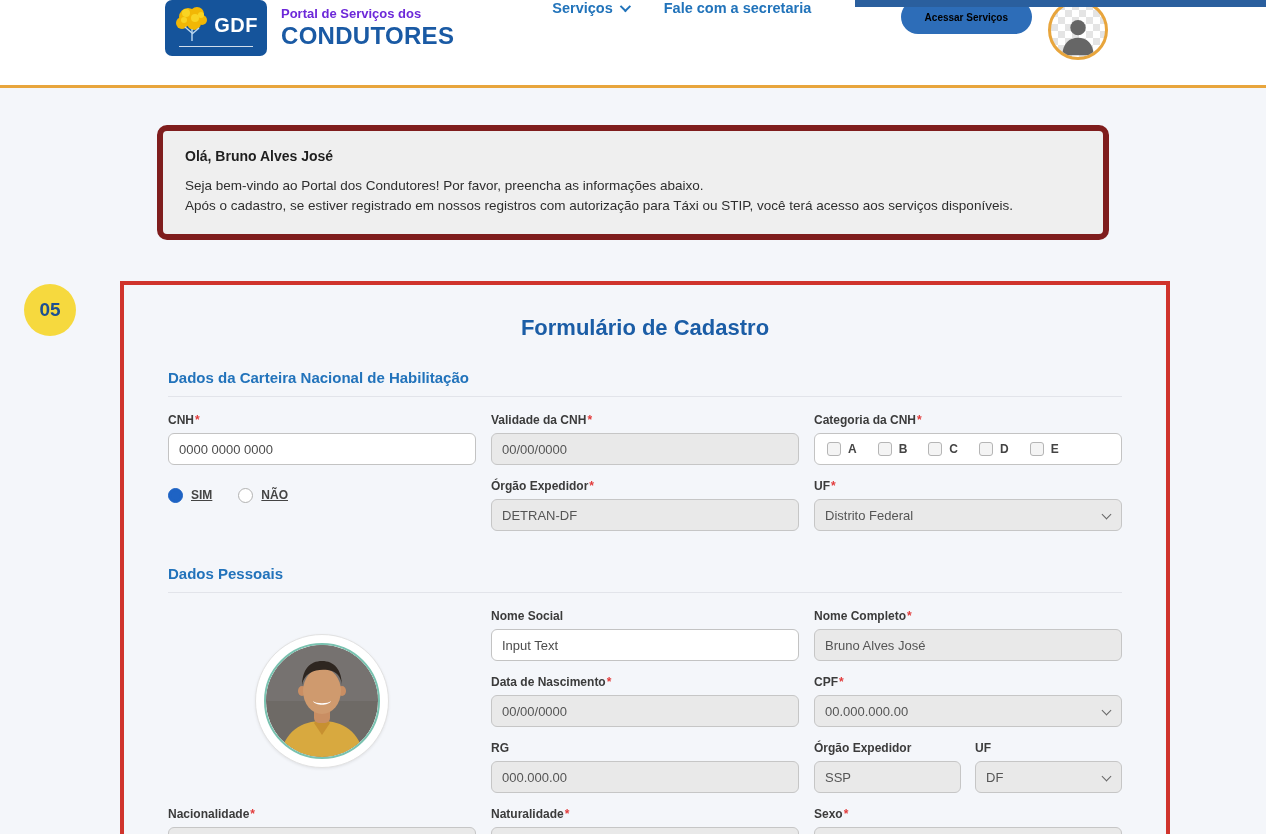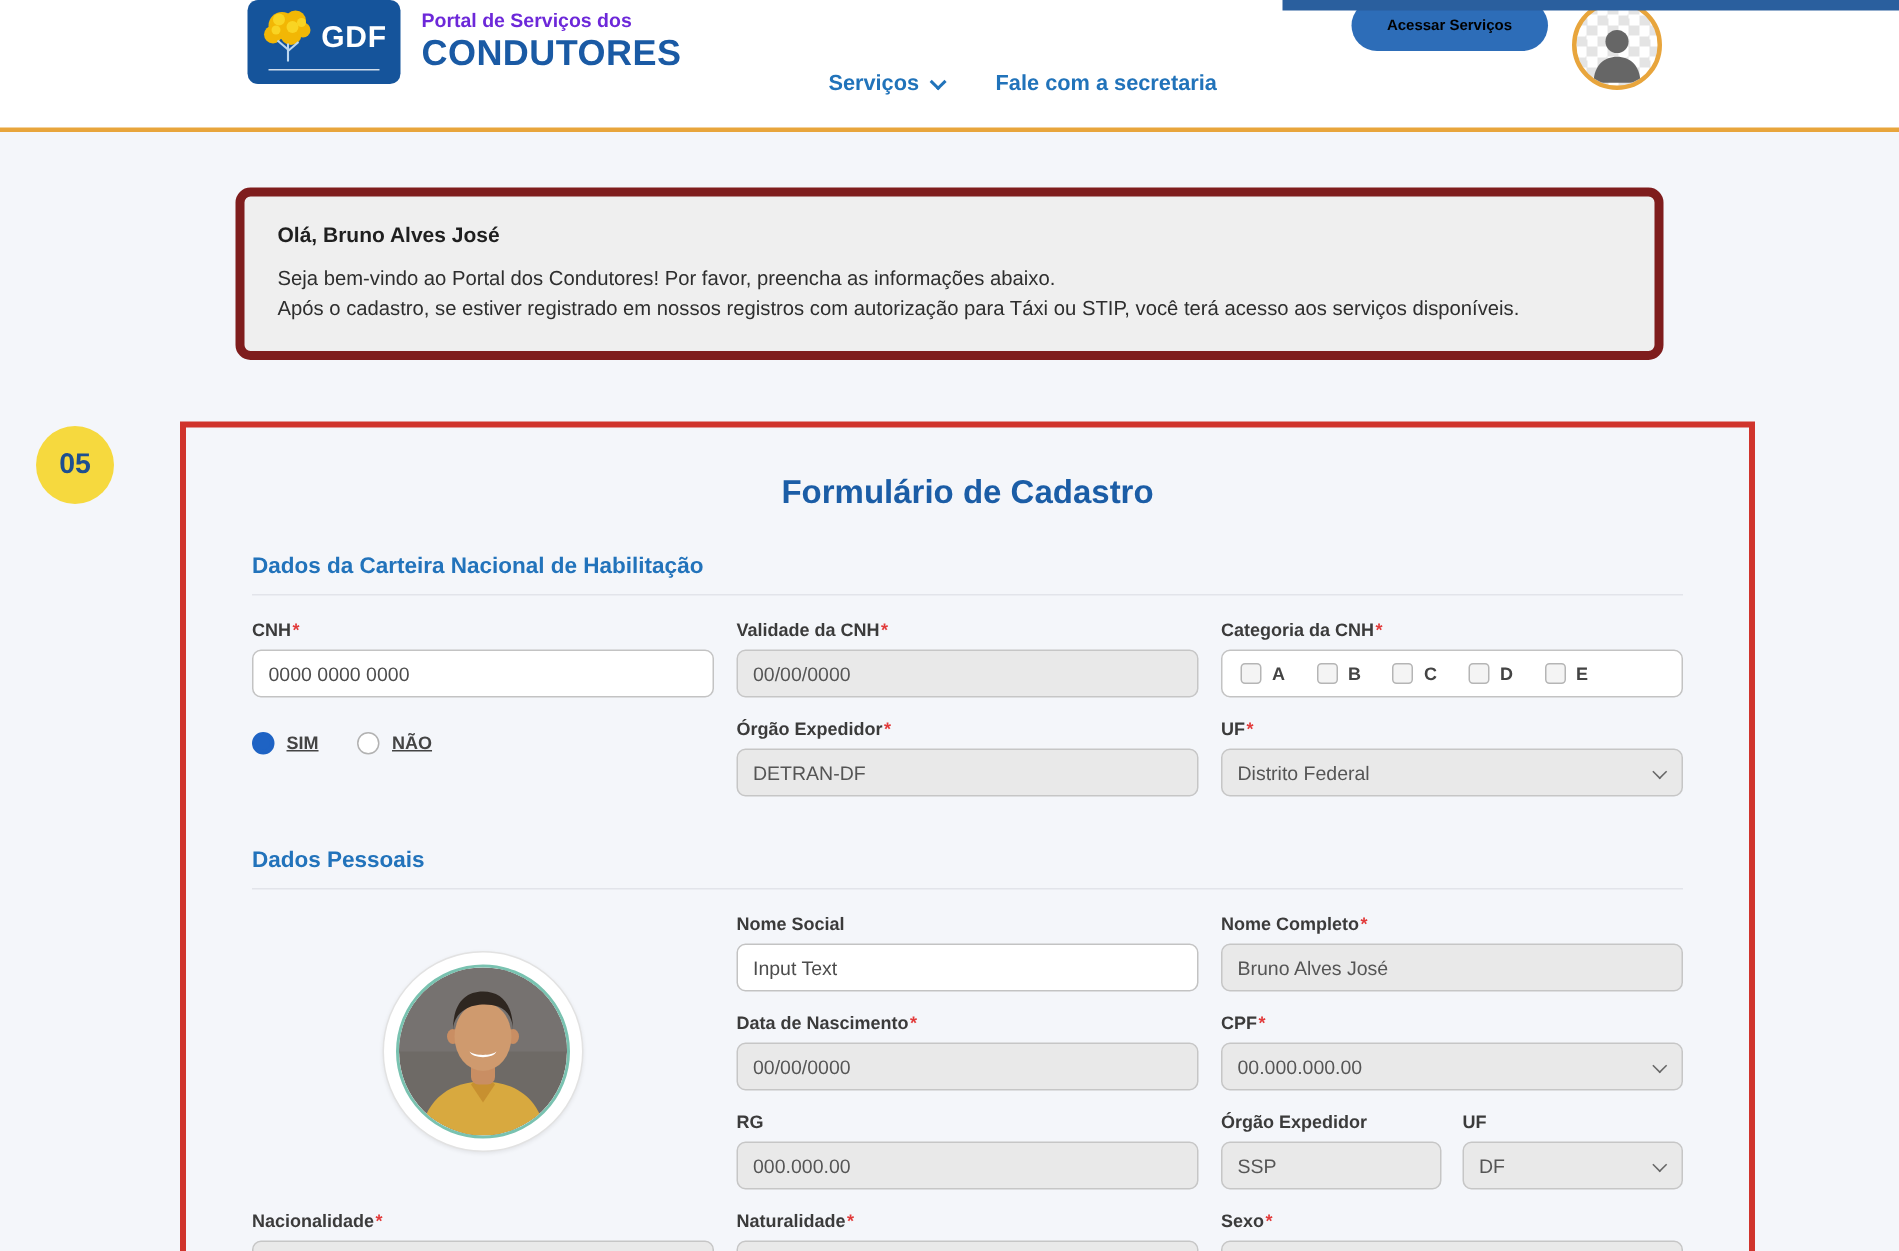--- a/index.html
+++ b/index.html
@@ -18,21 +18,21 @@
   .logo-badge { width:102px; height:56px; background:#15549b; border-radius:7px;
     display:flex; align-items:center; justify-content:center; gap:2px; position:relative; padding-bottom:6px;}
   .logo-badge .gdf { color:#fff; font-weight:bold; font-size:20px; letter-spacing:0.5px; }
   .logo-badge .underline { position:absolute; bottom:9px; left:14px; right:14px; height:1px; background:rgba(255,255,255,.8); }
   .logo-text { display:flex; flex-direction:column; line-height:1.15; }
   .logo-sub { font-size:13px; color:#6d28d9; font-weight:600; }
   .logo-main { font-size:24px; color:#1a5aa4; font-weight:bold; letter-spacing:.3px; }
 
   nav { display:flex; align-items:center; gap:36px; margin-left:98px; }
   .nav-item { font-size:14.5px; font-weight:bold; color:#2173ba; cursor:pointer;
-    display:flex; align-items:center; gap:7px; white-space:nowrap;margin-top:48px; }
+    display:flex; align-items:center; gap:7px; white-space:nowrap; }
   .chev { width:8px; height:8px; border-right:2px solid #2173ba; border-bottom:2px solid #2173ba;
     transform:rotate(45deg) translateY(-2px); display:inline-block; }
 
   .access-btn { margin-left:auto; height:34px; padding:0 24px; border:none; border-radius:17px;
     background:#2d6db8; color:#000000; font-size:10px; font-weight:bold; cursor:pointer;
     font-family:"Liberation Sans", sans-serif; }
   .avatar { width:60px; height:60px; border-radius:50%; border:3px solid #e8a53c; margin-left:16px;
     background:repeating-conic-gradient(#e4e4e4 0% 25%, #ffffff 0% 50%) 0 0/14px 14px;
     overflow:hidden; display:flex; align-items:flex-end; justify-content:center; cursor:pointer; }
   .avatar svg { width:44px; height:44px; }

